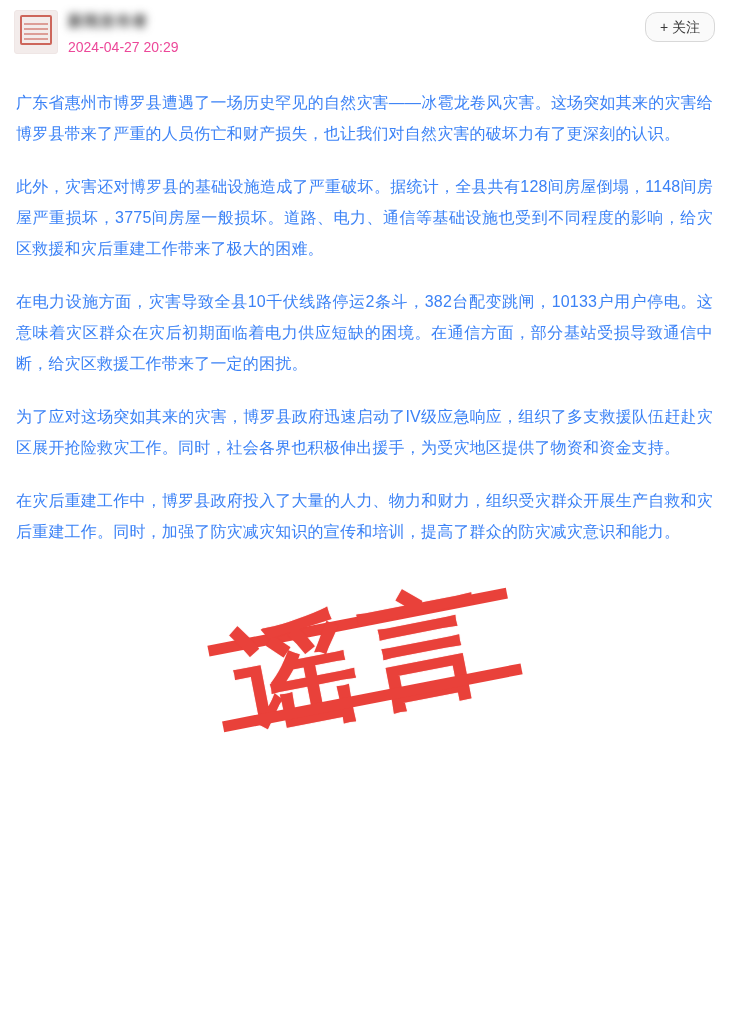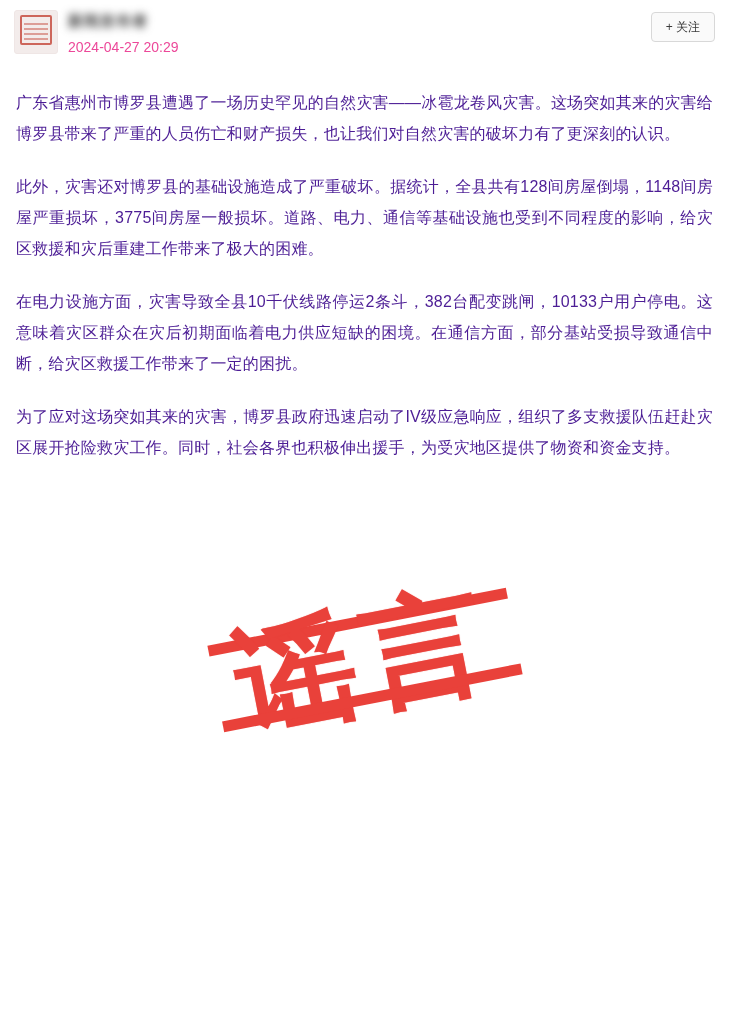--- a/index.html
+++ b/index.html
@@ -73,24 +73,24 @@
   .timestamp {
     font-size: 14px;
     color: #ec4899;
     line-height: 20px;
     margin-top: 6px;
   }
   .follow-btn {
     flex: 0 0 auto;
     margin-top: 2px;
     border: 1px solid #d8d8d8;
-    border-radius: 4px;
+    border-radius: 12px;
     background: #fafafa;
     color: #3a3a3a;
-    font-size: 12px;
+    font-size: 14px;
     padding: 6px 14px;
     line-height: 16px;
     cursor: pointer;
     white-space: nowrap;
   }
 
   
   .article {
     padding: 0 16px 0 16px;
   }
@@ -98,21 +98,21 @@
     font-size: 17px;
     font-weight: bold;
     color: #1a1a1a;
     line-height: 26px;
     margin: 18px 0 0 0;
     letter-spacing: .3px;
   }
   .article-body p {
     font-size: 16px;
     line-height: 31px;
-    color: #4c1d95;
+    color: #3b82f6;
     margin: 22px 0 0 0;
     text-align: justify;
     letter-spacing: .2px;
   }
 
   
   .watermark {
     position: absolute;
     left: 50%;
     top: 660px;
@@ -153,20 +153,21 @@
   </div>
   <button class="follow-btn">+ 关注</button>
 </div>
 
 <div class="article">
   <div class="article-body">
     <p>广东省惠州市博罗县遭遇了一场历史罕见的自然灾害——冰雹龙卷风灾害。这场突如其来的灾害给博罗县带来了严重的人员伤亡和财产损失，也让我们对自然灾害的破坏力有了更深刻的认识。</p>
     <p>此外，灾害还对博罗县的基础设施造成了严重破坏。据统计，全县共有128间房屋倒塌，1148间房屋严重损坏，3775间房屋一般损坏。道路、电力、通信等基础设施也受到不同程度的影响，给灾区救援和灾后重建工作带来了极大的困难。</p>
     <p>在电力设施方面，灾害导致全县10千伏线路停运2条斗，382台配变跳闸，10133户用户停电。这意味着灾区群众在灾后初期面临着电力供应短缺的困境。在通信方面，部分基站受损导致通信中断，给灾区救援工作带来了一定的困扰。</p>
     <p>为了应对这场突如其来的灾害，博罗县政府迅速启动了IV级应急响应，组织了多支救援队伍赶赴灾区展开抢险救灾工作。同时，社会各界也积极伸出援手，为受灾地区提供了物资和资金支持。</p>
+    <p>在灾后重建工作中，博罗县政府投入了大量的人力、物力和财力，组织受灾群众开展生产自救和灾后重建工作。同时，加强了防灾减灾知识的宣传和培训，提高了群众的防灾减灾意识和能力。</p>
   </div>
 </div>
 
 <div class="watermark">
   <span class="bar top"></span>
   <span class="wm-text">谣言</span>
   <span class="bar bottom"></span>
 </div>
 
 </body></html>

